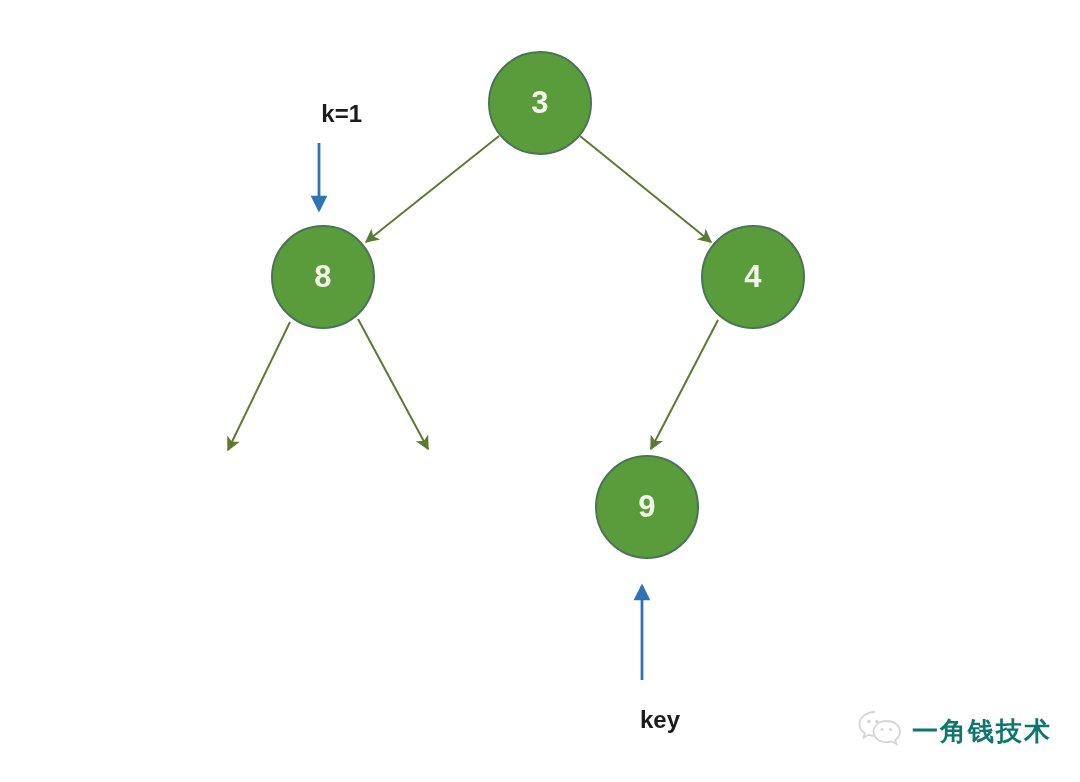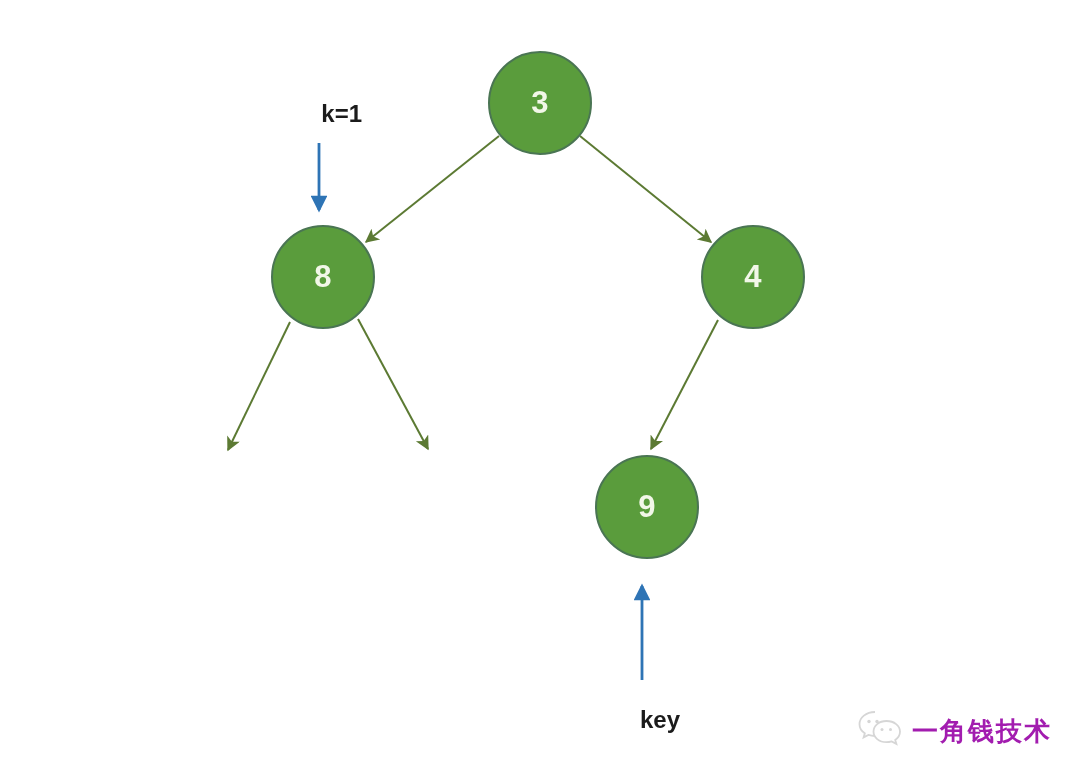--- a/index.html
+++ b/index.html
@@ -45,21 +45,21 @@
   .watermark {
     position:absolute;
     left:856px; top:708px;
     display:flex; align-items:center;
     color:#d2d2d2;
   }
   .watermark-logo { width:48px; height:46px; margin-right:8px; }
   .watermark-text {
     font-size:26px;
     letter-spacing:2px;
-    color:#a21caf;
+    color:#0f766e;
     font-weight:600;
     white-space:nowrap;
   }
 </style>
 </head>
 <body>
 
 <div class="canvas">
 
   <svg class="edges-layer" width="1080" height="782" viewBox="0 0 1080 782" xmlns="http://www.w3.org/2000/svg">

